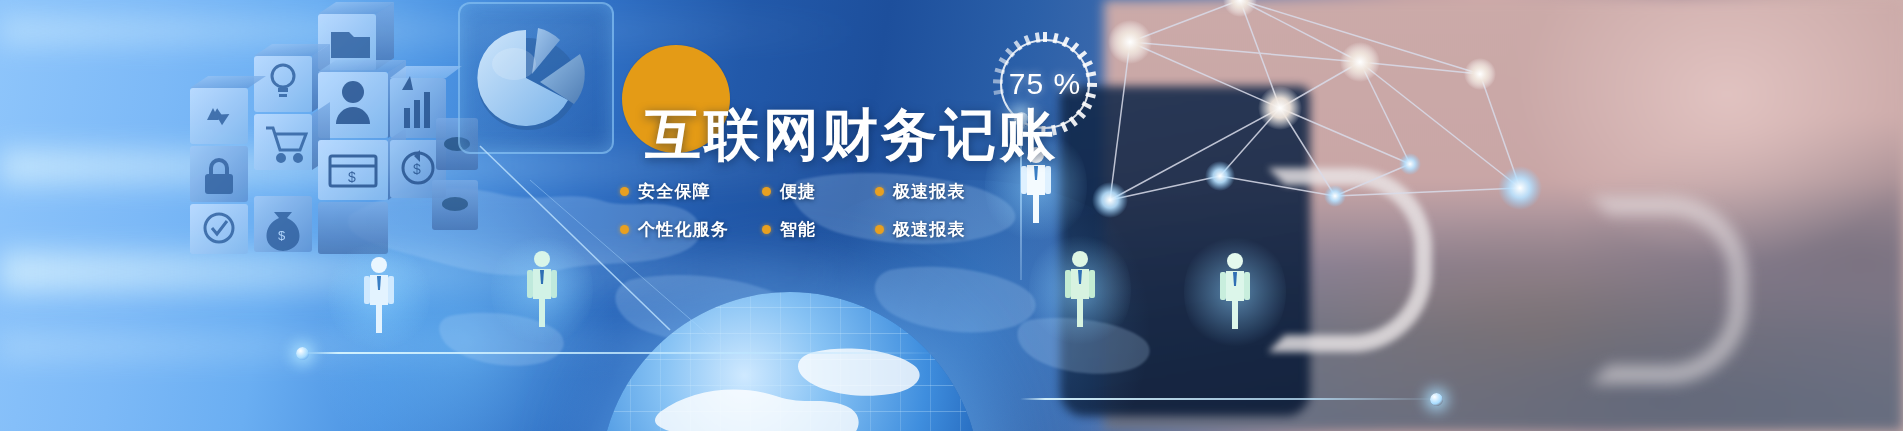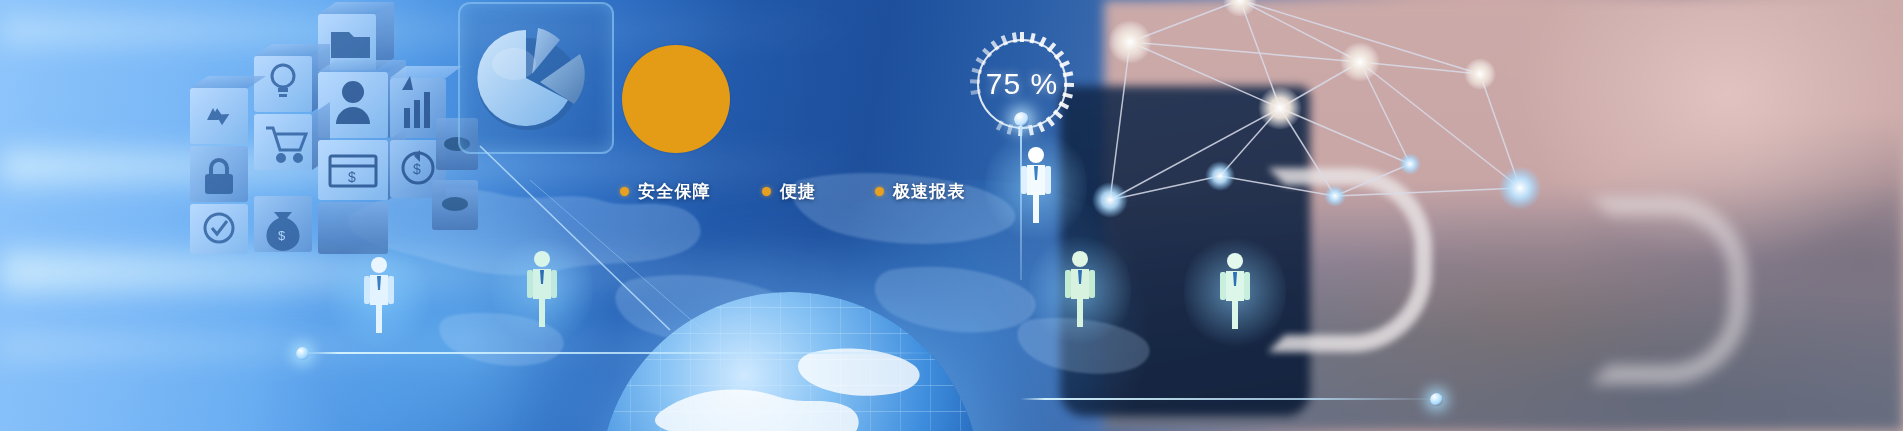--- a/index.html
+++ b/index.html
@@ -102,21 +102,21 @@
     border:2px solid rgba(150,210,255,.6);border-radius:12px;
     background:linear-gradient(150deg,rgba(62,120,190,.35),rgba(30,74,140,.25));
     box-shadow:0 0 18px rgba(130,200,255,.35) inset;}
   .pie-panel svg{position:absolute;left:8px;top:4px;width:136px;height:136px;overflow:visible;}
 
   
   .connector{position:absolute;left:470px;top:140px;width:400px;height:220px;pointer-events:none;}
   .connector svg{width:100%;height:100%;overflow:visible;}
 
   
-  .gauge{position:absolute;left:968px;top:30px;width:108px;height:108px;text-align:center;}
+  .gauge{position:absolute;left:991px;top:30px;width:108px;height:108px;text-align:center;}
   .gauge .ring{position:absolute;inset:9px;border-radius:50%;
     border:2px solid rgba(255,255,255,.85);}
   .gauge svg.ticks{position:absolute;inset:0;width:100%;height:100%;}
   .gauge .pct{position:absolute;inset:0;display:flex;align-items:center;justify-content:center;
     color:#ffffff;font-size:30px;font-weight:400;letter-spacing:1px;
     font-family:"Liberation Sans",sans-serif;text-shadow:0 0 8px rgba(255,255,255,.5);}
   .gauge-stem{position:absolute;left:1020px;top:120px;width:2px;height:160px;
     background:linear-gradient(180deg,rgba(190,225,255,.95),rgba(190,225,255,.25));}
   .gauge-node{position:absolute;left:1014px;top:112px;width:15px;height:15px;border-radius:50%;
     background:radial-gradient(circle at 35% 30%,#ffffff,#bfe2ff 55%,rgba(120,190,255,0) 80%);
@@ -511,31 +511,46 @@
     </svg>
   </div>
 
   <div class="rail" style="left:300px;top:352px;width:640px;"></div>
   <div class="rail-node" style="left:296px;top:347px;"></div>
   <div class="rail" style="left:1020px;top:398px;width:420px;"></div>
   <div class="rail-node" style="left:1430px;top:393px;"></div>
 
   <div class="orange-circle"></div>
 
+  <div class="headline">互联网财务记账</div>
 
   <div class="features">
     <div class="feat-row">
       <div class="feat c0">
         <span class="dot"></span>
         <span class="lbl">安全保障</span>
       </div>
       <div class="feat c1">
         <span class="dot"></span>
         <span class="lbl">便捷</span>
       </div>
       <div class="feat c2">
         <span class="dot"></span>
         <span class="lbl">极速报表</span>
       </div>
     </div>
+    <div class="feat-row">
+      <div class="feat c0">
+        <span class="dot"></span>
+        <span class="lbl">个性化服务</span>
+      </div>
+      <div class="feat c1">
+        <span class="dot"></span>
+        <span class="lbl">智能</span>
+      </div>
+      <div class="feat c2">
+        <span class="dot"></span>
+        <span class="lbl">极速报表</span>
+      </div>
+    </div>
   </div>
 
 </div>
 
 </body></html>

